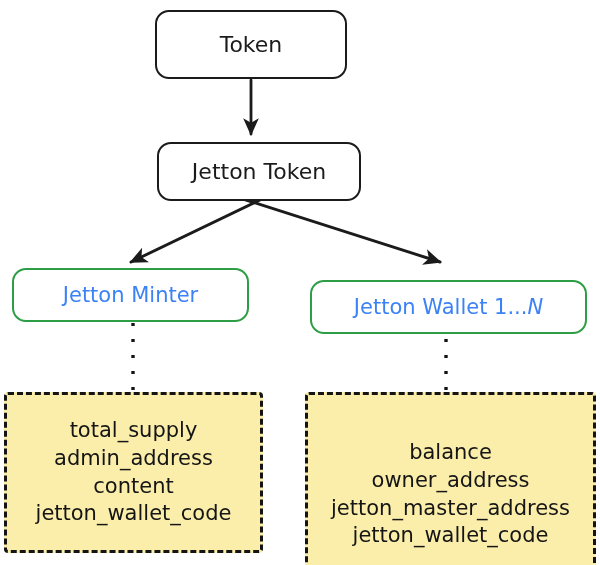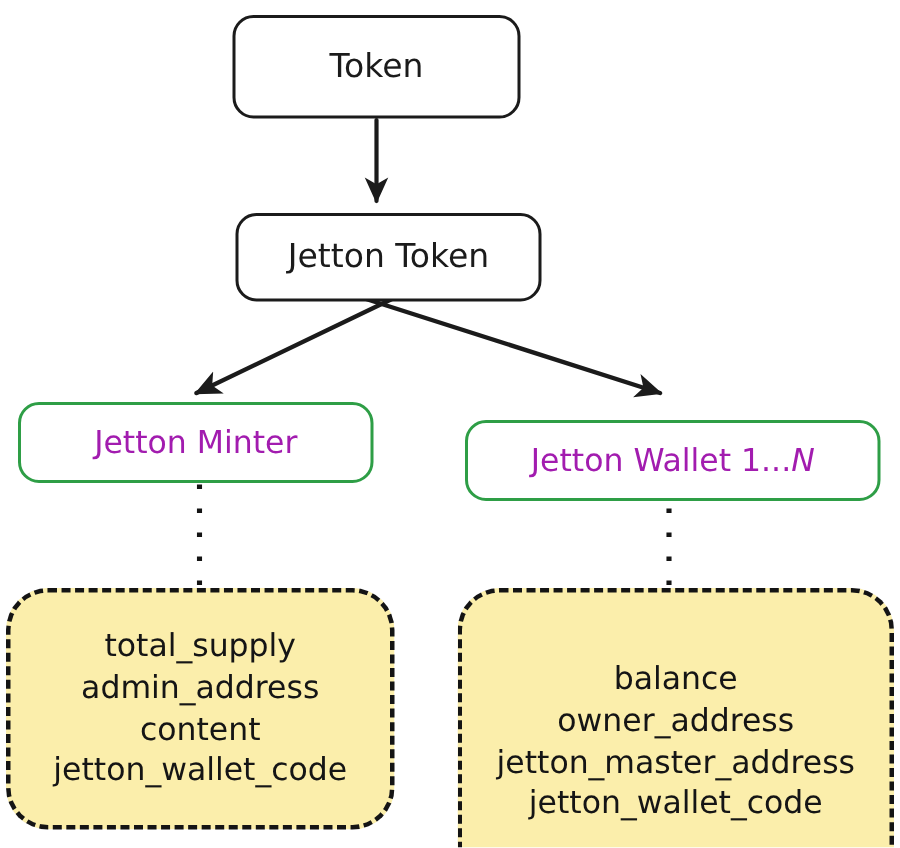--- a/index.html
+++ b/index.html
@@ -46,28 +46,28 @@
     background: #ffffff;
     color: #1b1b1b;
     font-size: 22px;
   }
 
   
   .node.green {
     border: 2.6px solid #2e9e46;
     border-radius: 14px;
     background: #ffffff;
-    color: #a21caf;
+    color: #3b82f6;
     font-size: 21px;
   }
 
   
   .node.attrs {
     border: 3.4px dashed #141414;
-    border-radius: 28px;
+    border-radius: 4px;
     background: #fbeeab;
     color: #151515;
     font-size: 21px;
     line-height: 1.33;
   }
 
   #token-node      { left: 155px; top: 10px;  width: 192px; height: 69px; }
   #jetton-token-node { left: 157px; top: 142px; width: 204px; height: 59px; }
   #jetton-minter-node { left: 12px;  top: 268px; width: 237px; height: 54px; }
   #jetton-wallet-node { left: 310px; top: 268px; width: 277px; height: 54px; margin-top: 12px; }

